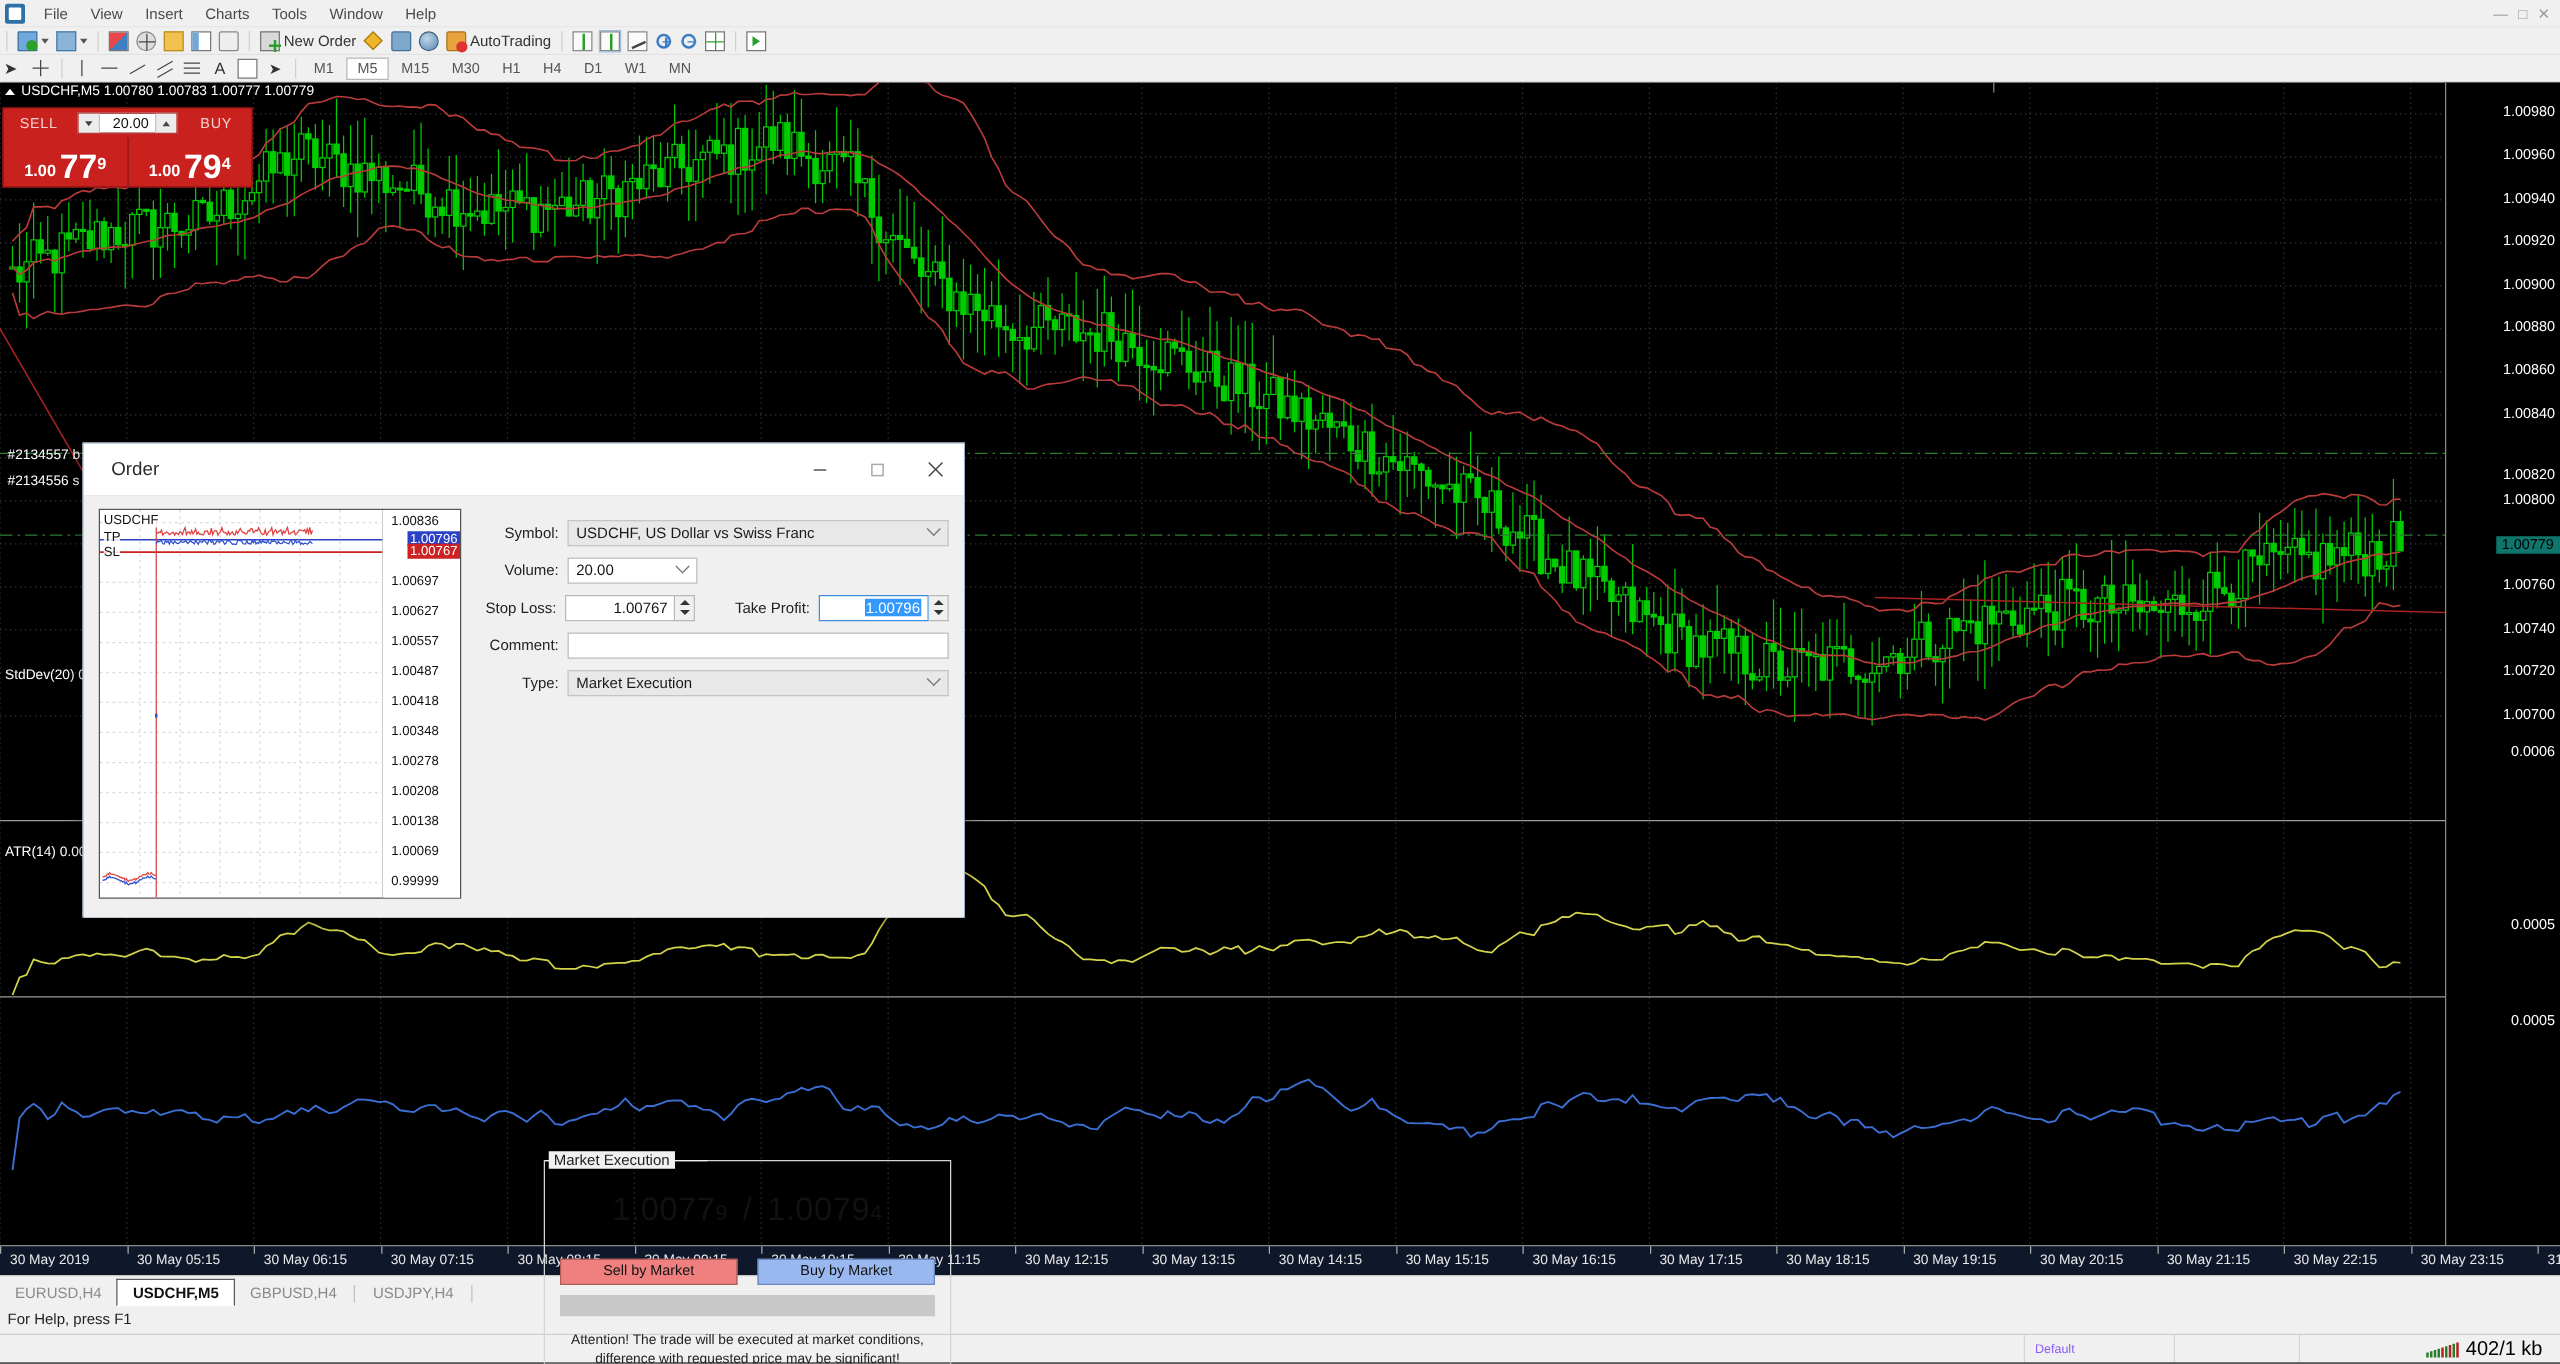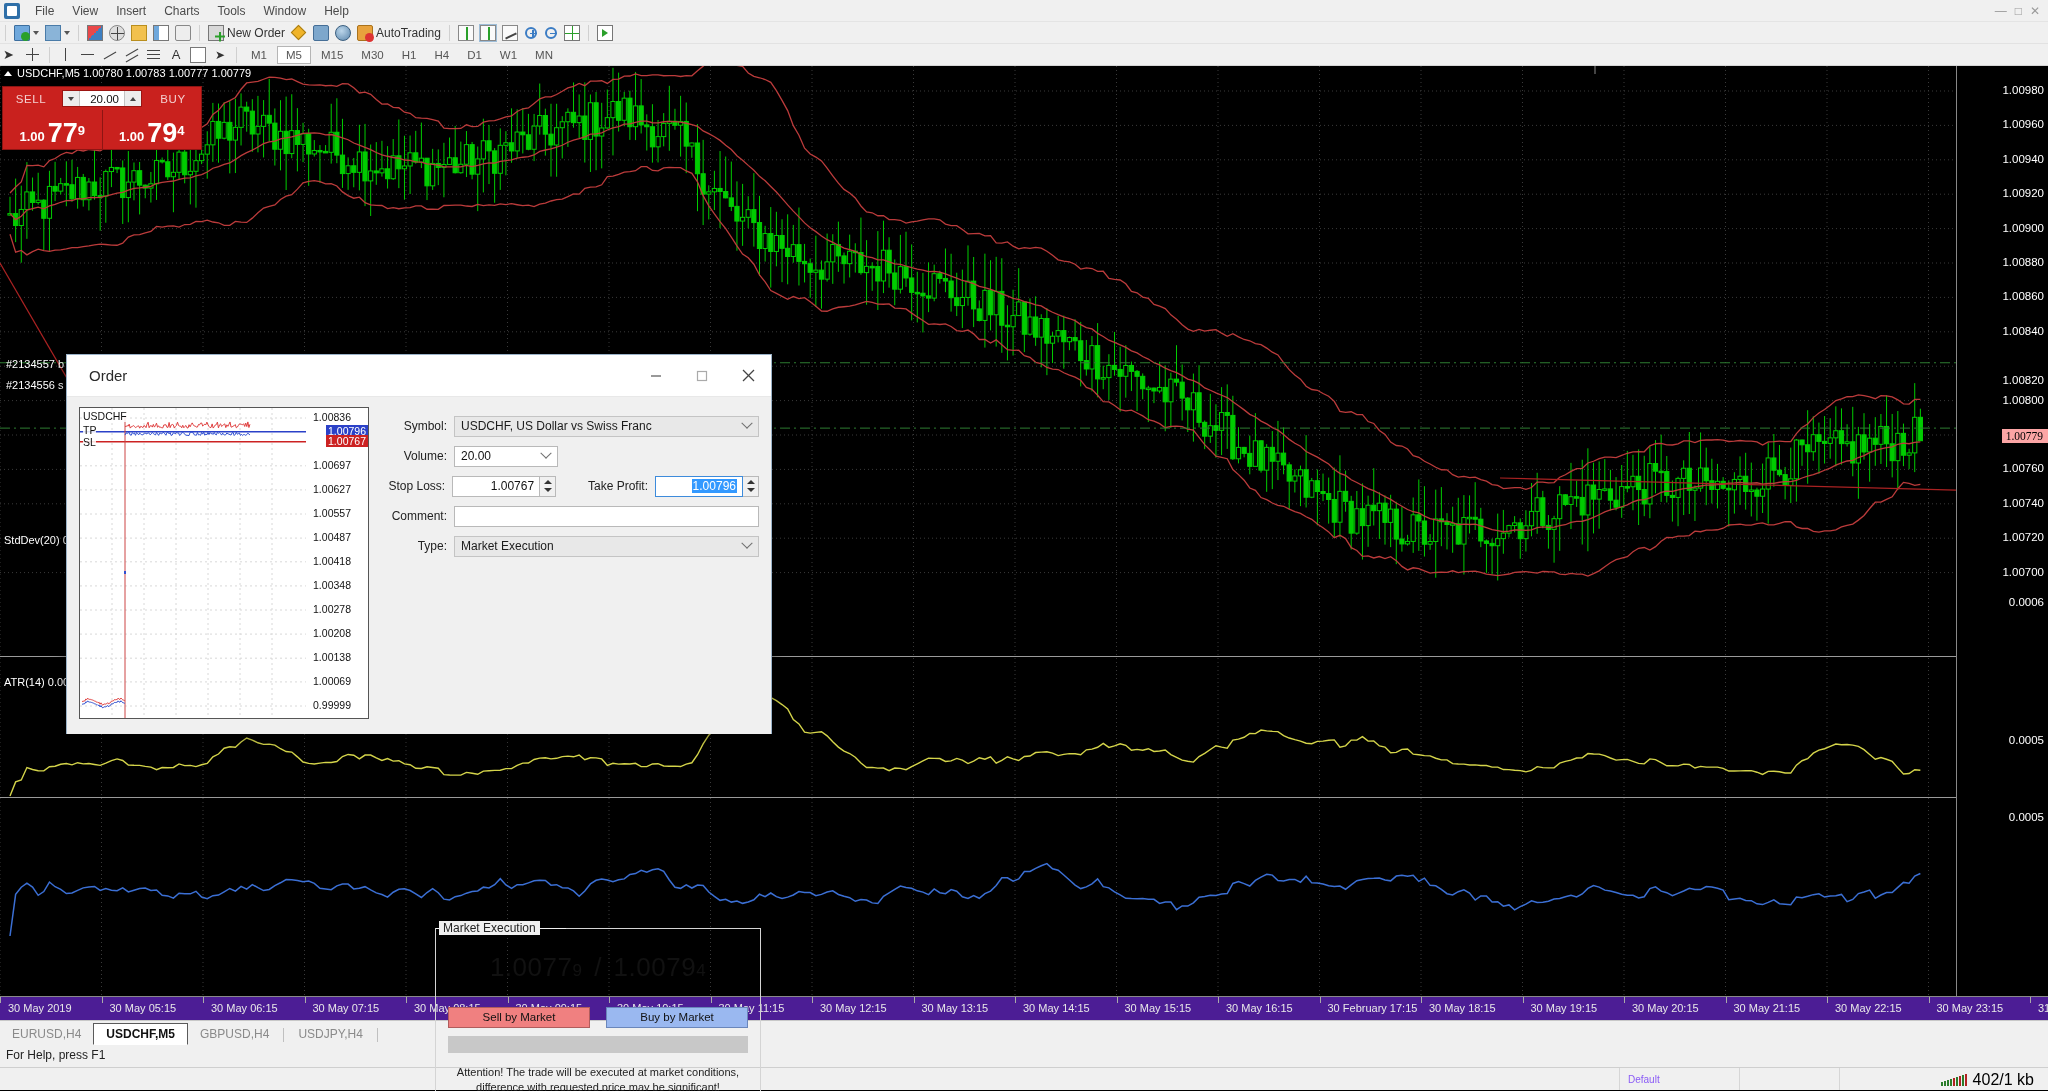--- a/index.html
+++ b/index.html
@@ -81,26 +81,26 @@
     background:#000; overflow:hidden; }
   .chart-hdr{ position:absolute; left:0; top:0; height:14px; display:flex; align-items:center;
     color:#fff; font-size:11px; padding-left:4px; z-index:12; }
   .tri-up{width:0;height:0;border-left:4px solid transparent;border-right:4px solid transparent;
     border-bottom:5px solid #fff;margin-right:5px;}
 
   
   .pscale{ position:absolute; right:0; top:0; width:92px; height:954px;
     border-left:1px solid #888; background:#000; z-index:9;}
   .ptick{ position:absolute; right:4px; color:#fff; font-size:11.5px; white-space:nowrap; }
-  .pcur{ position:absolute; right:0; background:#fca5a5; color:#000; font-size:11.5px;
-    padding:1px 5px 1px 4px; white-space:nowrap;font-family:Liberation Serif, serif; }
+  .pcur{ position:absolute; right:0; background:#0f766e; color:#000; font-size:11.5px;
+    padding:1px 5px 1px 4px; white-space:nowrap; }
 
   
   .tscale{ position:absolute; left:0; bottom:0; width:2048px; height:24px;
-    background:#4c1d95; border-top:1px solid #8a8a8a; z-index:9; }
+    background:#0f172a; border-top:1px solid #8a8a8a; z-index:9; }
   .ttick{ position:absolute; top:5px; color:#e8e8e8; font-size:11px; white-space:nowrap;}
   .tsep{ position:absolute; top:0; width:1px; height:6px; background:#aaa;}
 
   .pane-label{ position:absolute; color:#fff; font-size:11px; z-index:11; white-space:nowrap;}
   .pane-div{ position:absolute; left:0; width:1956px; height:1px; background:#9a9a9a; z-index:8;}
 
   
   .ocpanel{ position:absolute; left:2px; top:86px; width:200px; z-index:20;
     background:#c9211e; border:1px solid #8d1513; }
   .oc-top{ display:flex; align-items:center; height:23px; background:#c9211e;}
@@ -1147,21 +1147,21 @@
         <div class="ttick" style="left: 820px;">30 May 12:15</div>
         <div class="tsep" style="left: 812px;"></div>
         <div class="ttick" style="left: 921.5px;">30 May 13:15</div>
         <div class="tsep" style="left: 913.5px;"></div>
         <div class="ttick" style="left: 1023px;">30 May 14:15</div>
         <div class="tsep" style="left: 1015px;"></div>
         <div class="ttick" style="left: 1124.5px;">30 May 15:15</div>
         <div class="tsep" style="left: 1116.5px;"></div>
         <div class="ttick" style="left: 1226px;">30 May 16:15</div>
         <div class="tsep" style="left: 1218px;"></div>
-        <div class="ttick" style="left: 1327.5px;">30 February 17:15</div>
+        <div class="ttick" style="left: 1327.5px;">30 May 17:15</div>
         <div class="tsep" style="left: 1319.5px;"></div>
         <div class="ttick" style="left: 1429px;">30 May 18:15</div>
         <div class="tsep" style="left: 1421px;"></div>
         <div class="ttick" style="left: 1530.5px;">30 May 19:15</div>
         <div class="tsep" style="left: 1522.5px;"></div>
         <div class="ttick" style="left: 1632px;">30 May 20:15</div>
         <div class="tsep" style="left: 1624px;"></div>
         <div class="ttick" style="left: 1733.5px;">30 May 21:15</div>
         <div class="tsep" style="left: 1725.5px;"></div>
         <div class="ttick" style="left: 1835px;">30 May 22:15</div>

